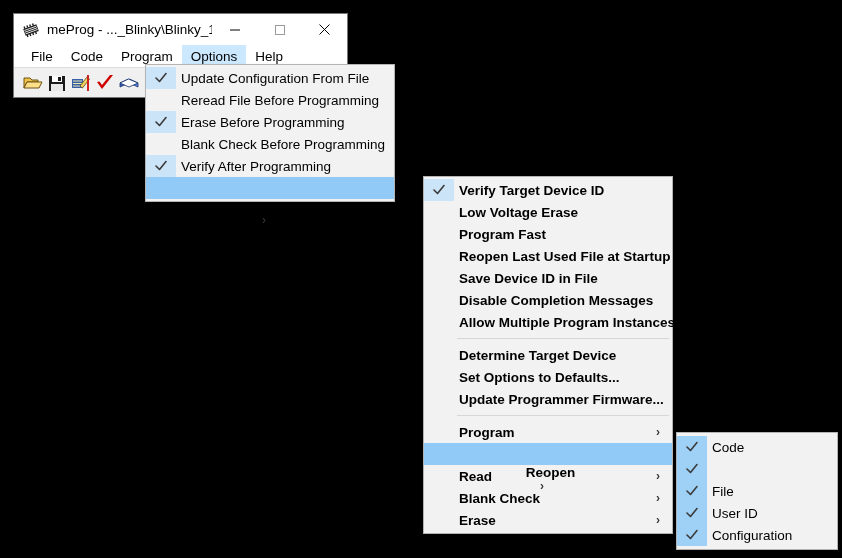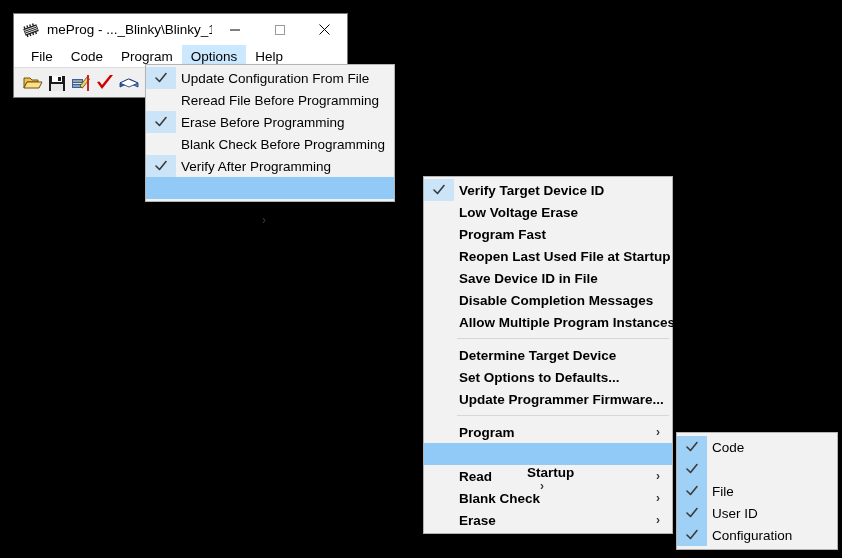--- a/index.html
+++ b/index.html
@@ -400,21 +400,21 @@
 
   <div class="menu-sep"></div>
 
   <div class="menu-item">
     <span class="mi-check"></span>
     <span class="mi-label">Program</span>
     <span class="mi-arrow">›</span>
   </div>
   <div class="menu-item sel">
     <span class="mi-check"></span>
-    <span class="mi-label">Startup</span>
+    <span class="mi-label">Reopen</span>
     <span class="mi-arrow">›</span>
   </div>
   <div class="menu-item">
     <span class="mi-check"></span>
     <span class="mi-label">Read</span>
     <span class="mi-arrow">›</span>
   </div>
   <div class="menu-item">
     <span class="mi-check"></span>
     <span class="mi-label">Blank Check</span>

